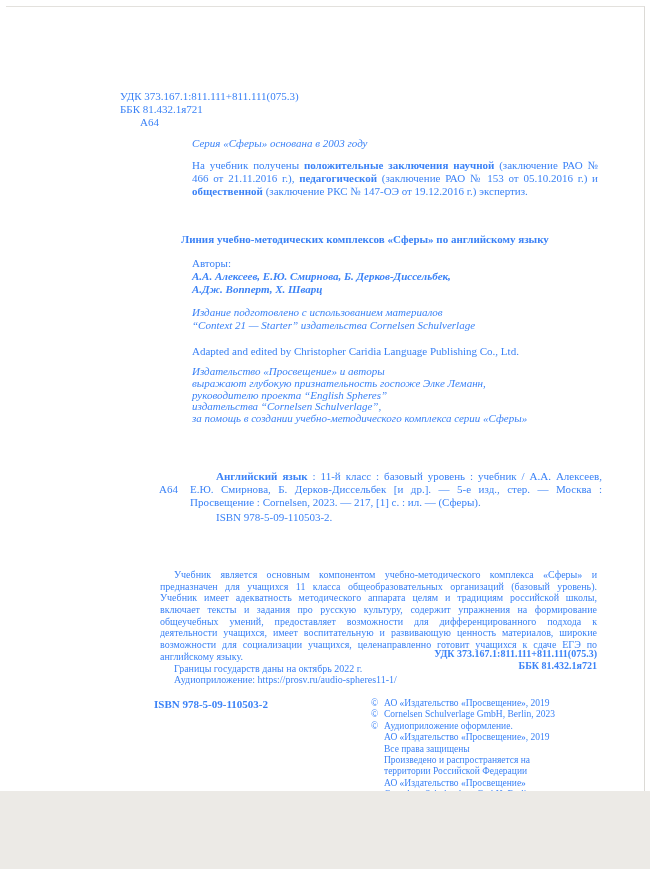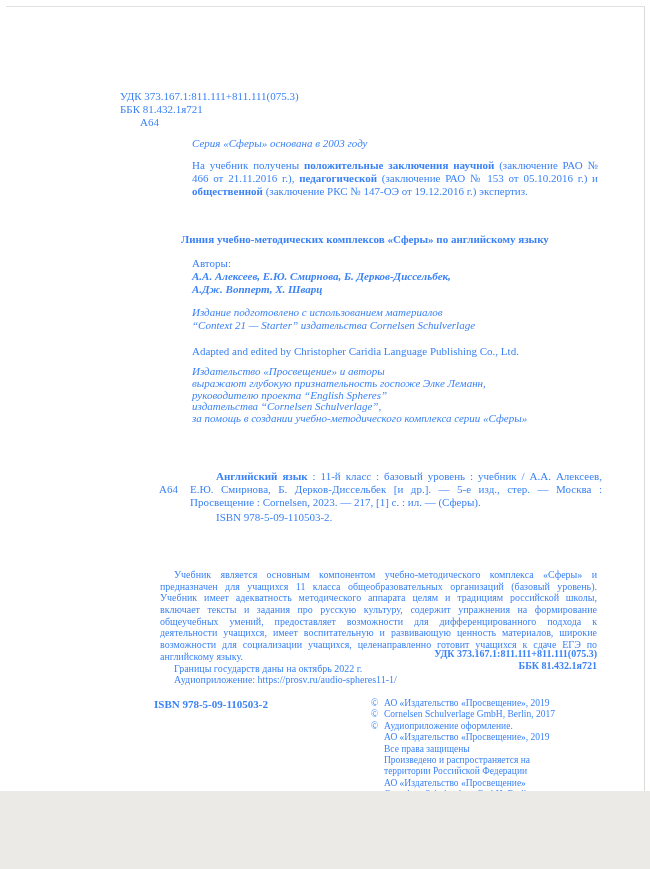--- a/index.html
+++ b/index.html
@@ -93,21 +93,21 @@
 
   <div class="b s11 bold" style="left:120px; top:698px;margin-left:34px;">ISBN 978-5-09-110503-2</div>
 
   <div class="b s95" style="left:371px; top:698px; width:232px;">
     <div class="copyright-row">
       <span class="mark">©</span>
       <span>АО «Издательство «Просвещение», 2019</span>
     </div>
     <div class="copyright-row">
       <span class="mark">©</span>
-      <span>Cornelsen Schulverlage GmbH, Berlin, 2017</span>
+      <span>Cornelsen Schulverlage GmbH, Berlin, 2023</span>
     </div>
     <div class="copyright-row">
       <span class="mark">©</span>
       <span>Аудиоприложение оформление.</span>
     </div>
     <div class="copyright-row">
       <span class="mark"></span>
       <span>АО «Издательство «Просвещение», 2019</span>
     </div>
     <div class="copyright-row">

